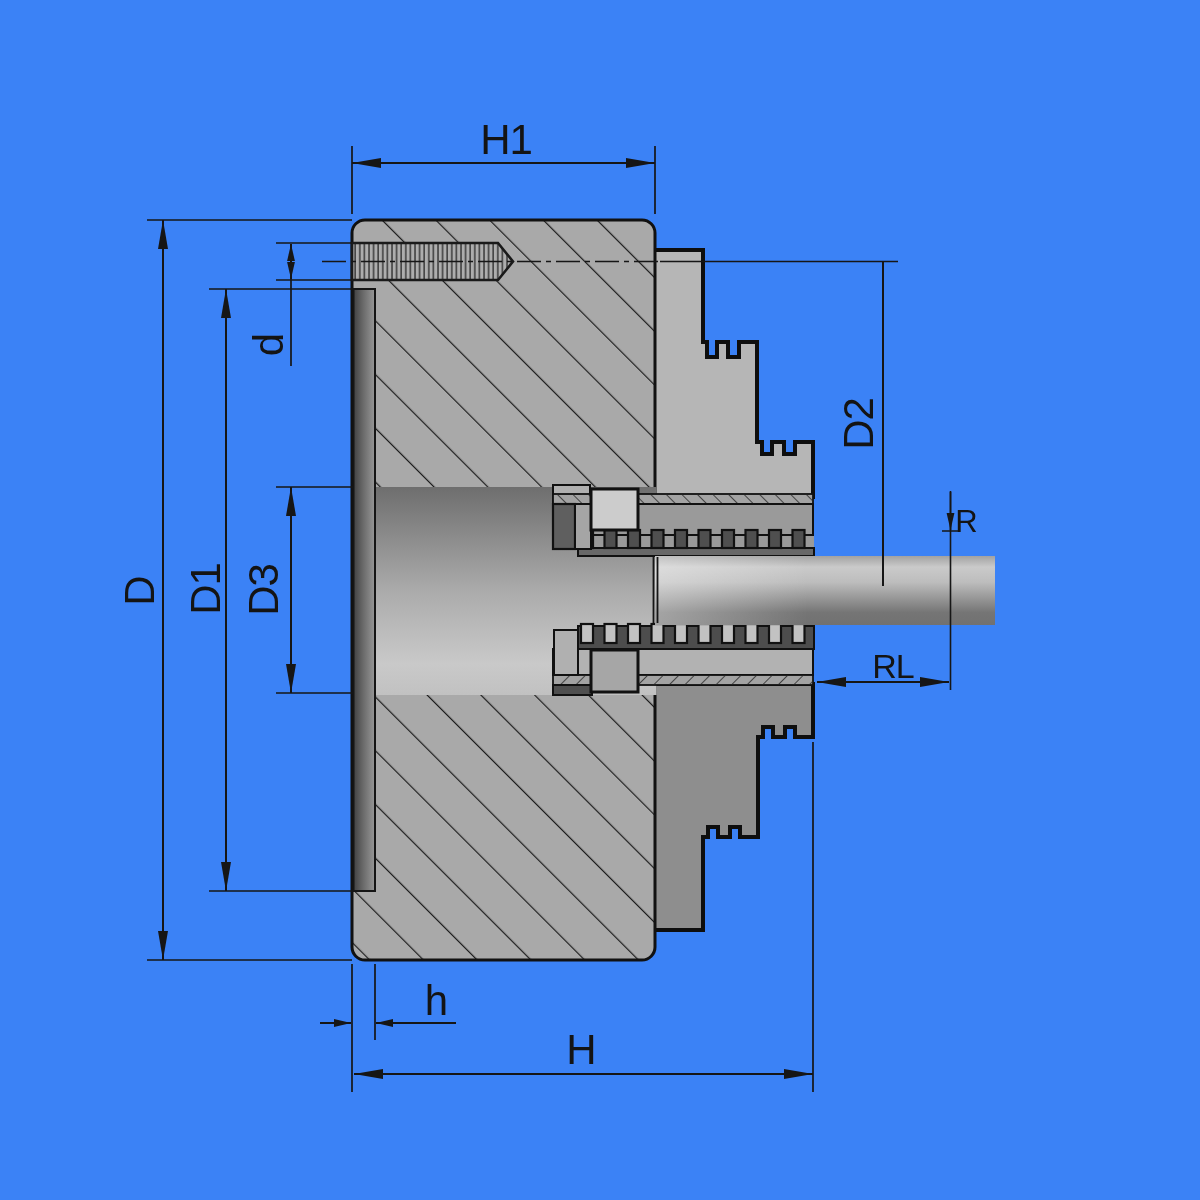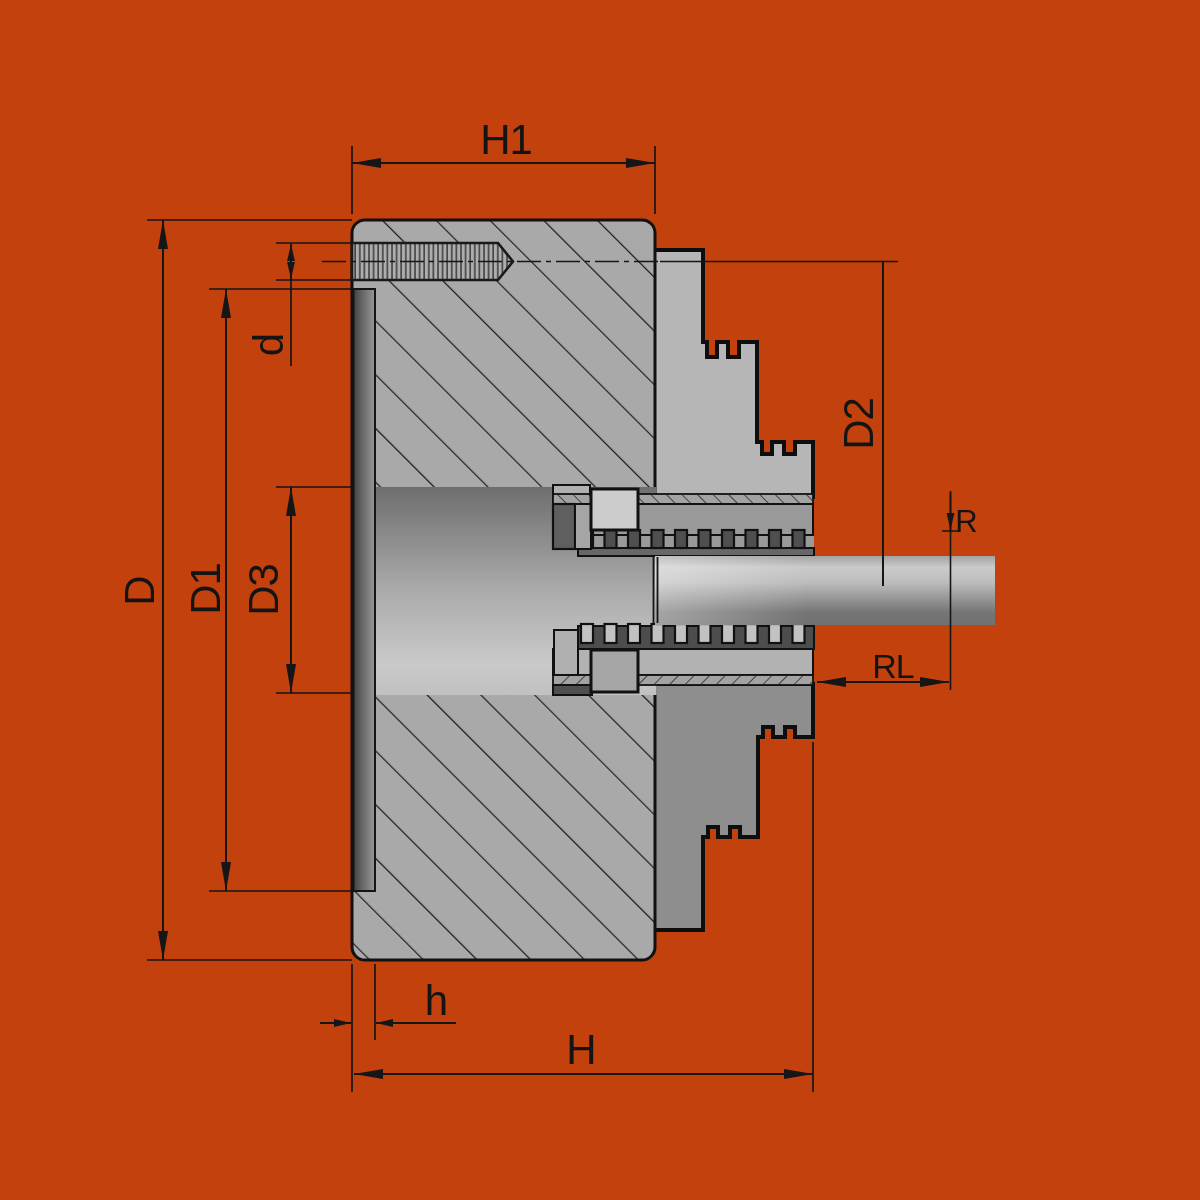--- a/index.html
+++ b/index.html
@@ -1,16 +1,16 @@
 <!DOCTYPE html>
 <html><head>
 <meta charset="utf-8">
 <style>
   html,body{margin:0;padding:0;background:#ffffff;}
-  .stage{position:relative;width:1200px;height:1200px;background:#c2410c;overflow:hidden;
+  .stage{position:relative;width:1200px;height:1200px;background:#3b82f6;overflow:hidden;
          font-family:"Liberation Sans", sans-serif;}
   svg{display:block;}
   text{font-family:"Liberation Sans", sans-serif;fill:#141414;letter-spacing:-1px;}
   .dimlbl{font-size:42px;}
   .dimlbl-sm{font-size:34px;}
   .dimlbl-xs{font-size:31px;}
 </style>
 </head>
 <body>
 

